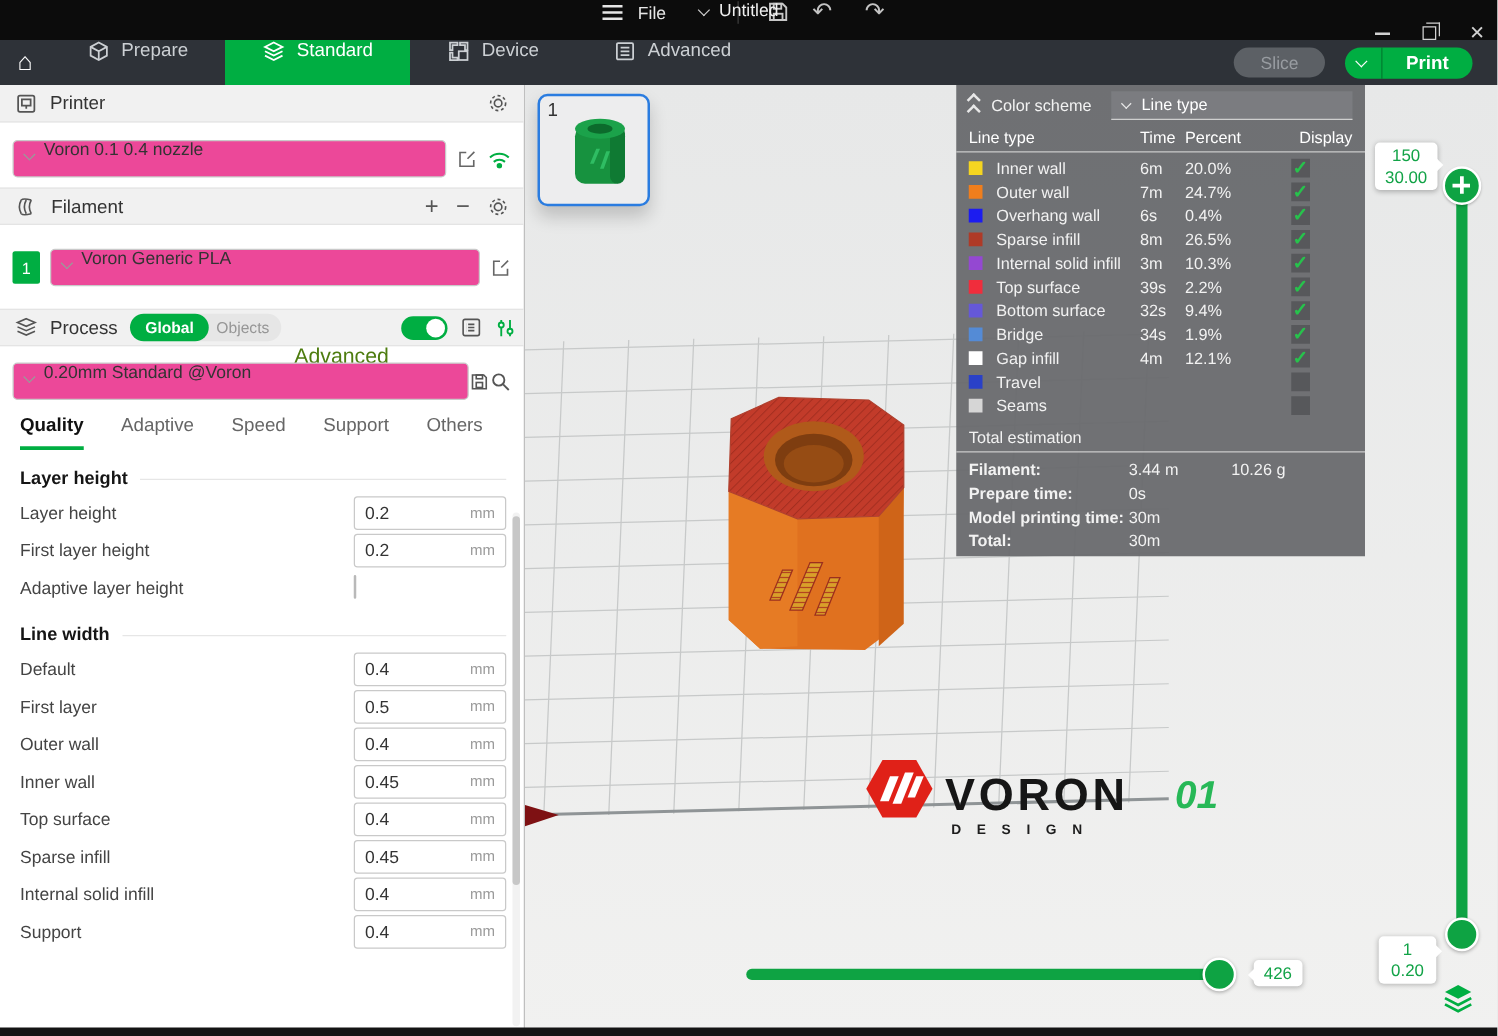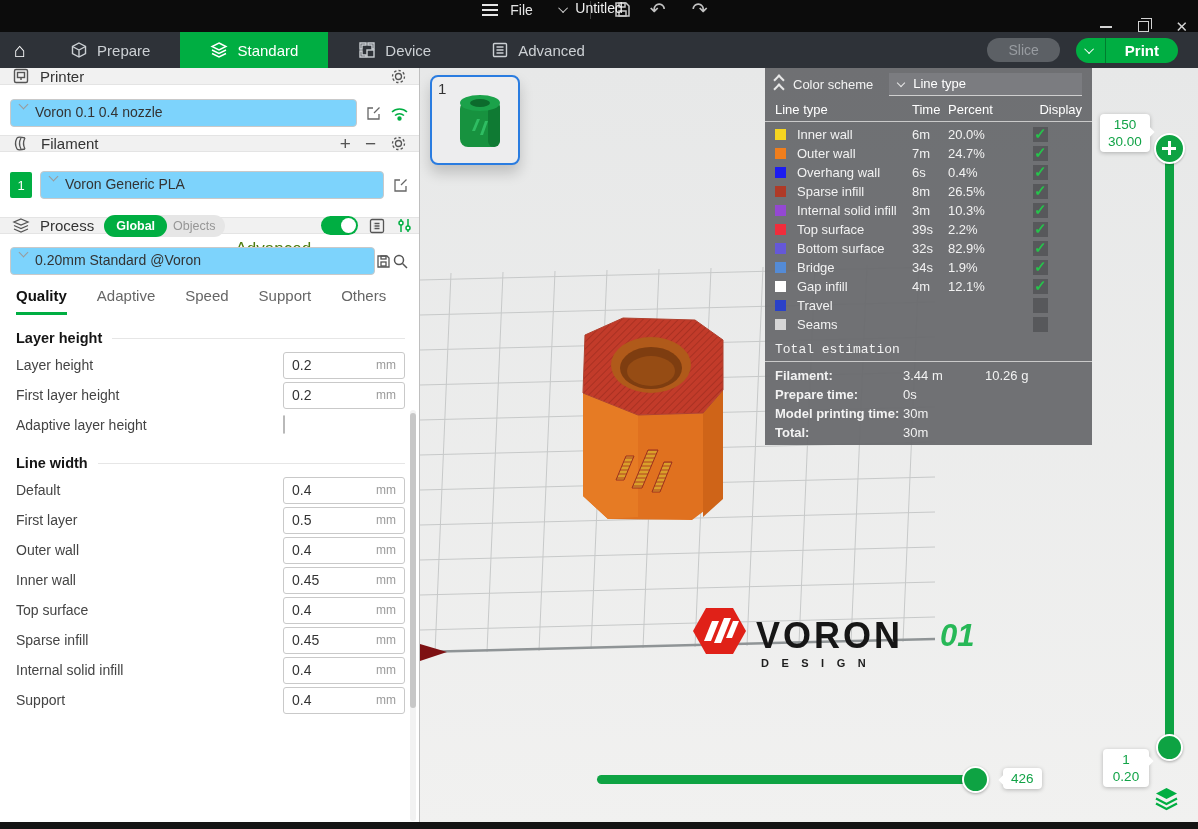--- a/index.html
+++ b/index.html
@@ -15,38 +15,38 @@
   .tb-ico{color:#c3c3c3;font-size:19px;line-height:1;margin:0 8px;}
   .tb-title{position:absolute;left:0;right:0;text-align:center;font-size:14px;color:#efefef;pointer-events:none;}
   .tb-win{margin-left:auto;display:flex;align-items:center;gap:26px;z-index:2;}
   .win-min{width:12px;height:2px;background:#d2d2d2;}
   .win-max{width:11px;height:11px;border:1.5px solid #d2d2d2;position:relative;}
   .win-max::before{content:"";position:absolute;left:2px;top:-4px;width:10px;height:10px;border-top:1.5px solid #d2d2d2;border-right:1.5px solid #d2d2d2;}
   .win-close{color:#d2d2d2;font-size:15px;line-height:1;}
   
   .tabbar{height:36px;background:#2e3238;display:flex;align-items:stretch;color:#ccd0d4;}
   .home{display:flex;align-items:center;padding:0 14px;color:#fff;font-size:20px;}
-  .tab{display:flex;align-items:center;gap:9px;padding:0 30px;font-size:15px;}
+  .tab{display:flex;align-items:flex-start;gap:9px;padding:0 30px;font-size:15px;}
   .tab svg{flex:0 0 auto;}
   .tab.active{background:#00AE42;color:#fff;}
   .actions{margin-left:auto;display:flex;align-items:center;gap:16px;padding-right:20px;}
   .btn-slice{background:#5c6065;color:#989ca1;border-radius:14px;padding:4px 21px;font-size:14px;}
   .btn-print-group{display:flex;border-radius:14px;overflow:hidden;background:#00AE42;color:#fff;align-items:stretch;}
   .btn-print-caret{padding:5px 11px;border-right:1px solid rgba(0,0,0,.28);display:flex;align-items:center;}
   .btn-print{padding:4px 19px;font-size:15px;font-weight:bold;}
   
   .main{display:flex;height:761px;}
   .panel{width:420px;background:#fff;border-right:1px solid #bfbfbf;position:relative;overflow:hidden;flex:0 0 auto;}
-  .sec-head{height:17px;background:#f1f1f1;border-top:1px solid #e4e4e4;border-bottom:1px solid #e4e4e4;display:flex;align-items:center;padding:0 12px;gap:10px;font-size:15px;color:#333;}
+  .sec-head{height:30px;background:#f1f1f1;border-top:1px solid #e4e4e4;border-bottom:1px solid #e4e4e4;display:flex;align-items:center;padding:0 12px;gap:10px;font-size:15px;color:#333;}
   .sec-head .sp{margin-left:auto;display:flex;align-items:center;gap:14px;}
   .icon{display:inline-flex;align-items:center;justify-content:center;color:#555;}
   .icon.green{color:#00AE42;}
   .pm{font-size:19px;color:#555;line-height:1;}
   .selrow{display:flex;align-items:center;margin:14px 10px 8px;gap:8px;}
-  .selbox{flex:1;height:28px;border:1px solid #c9c9c9;border-radius:4px;background:#7dd3fc;display:flex;align-items:flex-start;padding:4px 9px;gap:8px;font-size:14px;color:#333;}
+  .selbox{flex:1;height:28px;border:1px solid #c9c9c9;border-radius:4px;background:#ec4899;display:flex;align-items:flex-end;padding:14px 9px;gap:8px;font-size:14px;color:#333;}
   .selbox .chevg{width:7px;height:7px;border:solid #9a9a9a;border-width:0 0 1.5px 1.5px;transform:rotate(-45deg);margin-top:-3px;flex:0 0 auto;}
   .bedrow{display:flex;align-items:center;margin:8px 10px 16px;gap:8px;}
   .bedrow .lbl{width:72px;font-size:14.5px;color:#333;padding-left:6px;}
   .filrow{display:flex;align-items:center;margin:19px 10px 18px;gap:8px;}
   .badge1{width:22px;height:26px;background:#00AE42;color:#fff;font-size:13px;display:flex;align-items:center;justify-content:center;border-radius:2px;}
   .prochead{margin-top:0;}
   .pill{background:#e6e6e6;border-radius:12px;display:flex;align-items:center;height:22px;font-size:12.5px;}
   .pill .on{background:#00AE42;color:#fff;border-radius:12px;padding:3px 12px;font-weight:bold;height:22px;display:flex;align-items:center;}
   .pill .off{color:#969696;padding:0 10px 0 6px;}
   .advanced{font-size:17px;color:#4d7c0f;margin-left:auto;margin-top:46px;}
@@ -81,21 +81,21 @@
   .lg-dd .chevg{width:6px;height:6px;border:solid #e8e8e8;border-width:0 0 1.5px 1.5px;transform:rotate(-45deg);margin-top:-2px;}
   .lg-cols{display:flex;align-items:center;height:22px;padding:0 10px;color:#fff;}
   .lg-hr{height:1px;background:#cacaca;margin:1px 0 3px;}
   .lg-row{display:flex;align-items:center;height:19px;padding:0 10px;}
   .lg-chip{width:11px;height:11px;margin-right:11px;flex:0 0 auto;}
   .lg-label{width:115px;}
   .lg-time{width:36px;}
   .lg-pct{width:62px;}
   .lg-check{margin-left:auto;margin-right:34px;width:15px;height:15px;background:#57585b;position:relative;}
   .lg-check[data-checked="true"]::after{content:"✓";position:absolute;left:1px;top:-2px;color:#27c24c;font-size:15px;font-weight:bold;}
-  .lg-total-title{padding:8px 10px 4px;font-family:Liberation Mono, monospace;}
+  .lg-total-title{padding:8px 10px 4px;}
   .tt-row{display:flex;align-items:center;height:19px;padding:0 10px;}
   .tt-lb{width:128px;font-weight:bold;}
   .tt-val{width:82px;}
   
   .vtrack{position:absolute;left:745px;top:82px;width:9px;height:597px;background:#0ea343;border-radius:4px;}
   .vplus{position:absolute;left:734px;top:65px;width:31px;height:31px;border-radius:50%;background:#0ea343;border:2.5px solid #fff;box-shadow:0 1px 2px rgba(0,0,0,.25);}
   .vplus::before,.vplus::after{content:"";position:absolute;background:#fff;}
   .vplus::before{left:6px;top:12px;width:14px;height:2.5px;}
   .vplus::after{left:12px;top:6px;width:2.5px;height:14px;}
   .vhandle{position:absolute;left:736px;top:666px;width:27px;height:27px;border-radius:50%;background:#0ea343;border:2.5px solid #fff;box-shadow:0 1px 3px rgba(0,0,0,.3);}
@@ -552,21 +552,21 @@
             <span class="lg-chip" style="background-color: rgb(240, 45, 60);"></span>
             <span class="lg-label">Top surface</span>
             <span class="lg-time">39s</span>
             <span class="lg-pct">2.2%</span>
             <span class="lg-check" data-checked="true"></span>
           </div>
         <div class="lg-row">
             <span class="lg-chip" style="background-color: rgb(101, 88, 216);"></span>
             <span class="lg-label">Bottom surface</span>
             <span class="lg-time">32s</span>
-            <span class="lg-pct">82.9%</span>
+            <span class="lg-pct">9.4%</span>
             <span class="lg-check" data-checked="true"></span>
           </div>
         <div class="lg-row">
             <span class="lg-chip" style="background-color: rgb(84, 139, 214);"></span>
             <span class="lg-label">Bridge</span>
             <span class="lg-time">34s</span>
             <span class="lg-pct">1.9%</span>
             <span class="lg-check" data-checked="true"></span>
           </div>
         <div class="lg-row">

